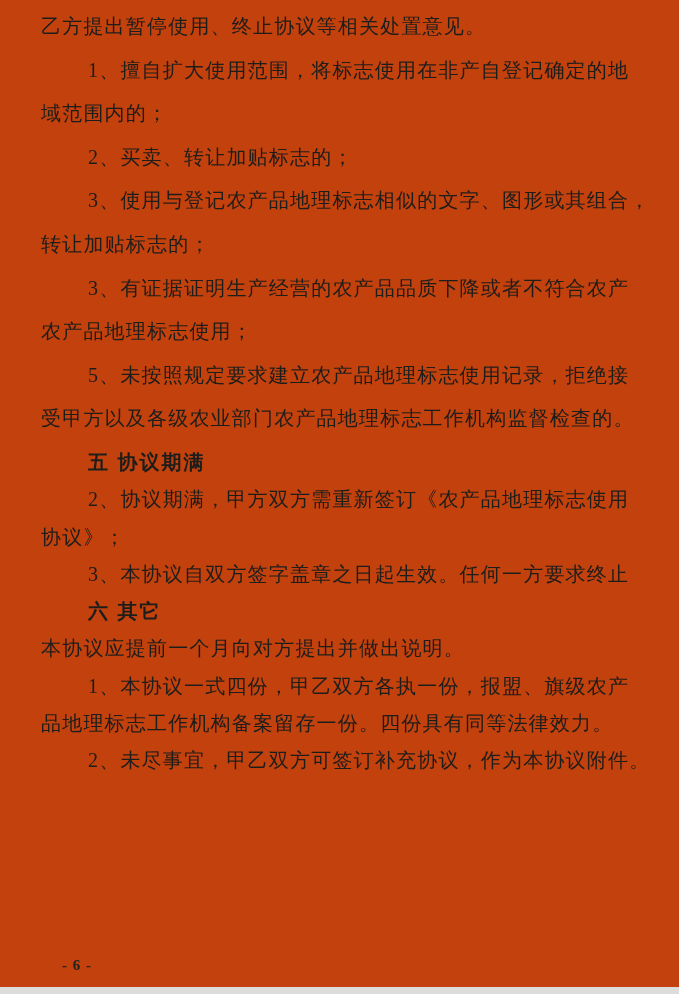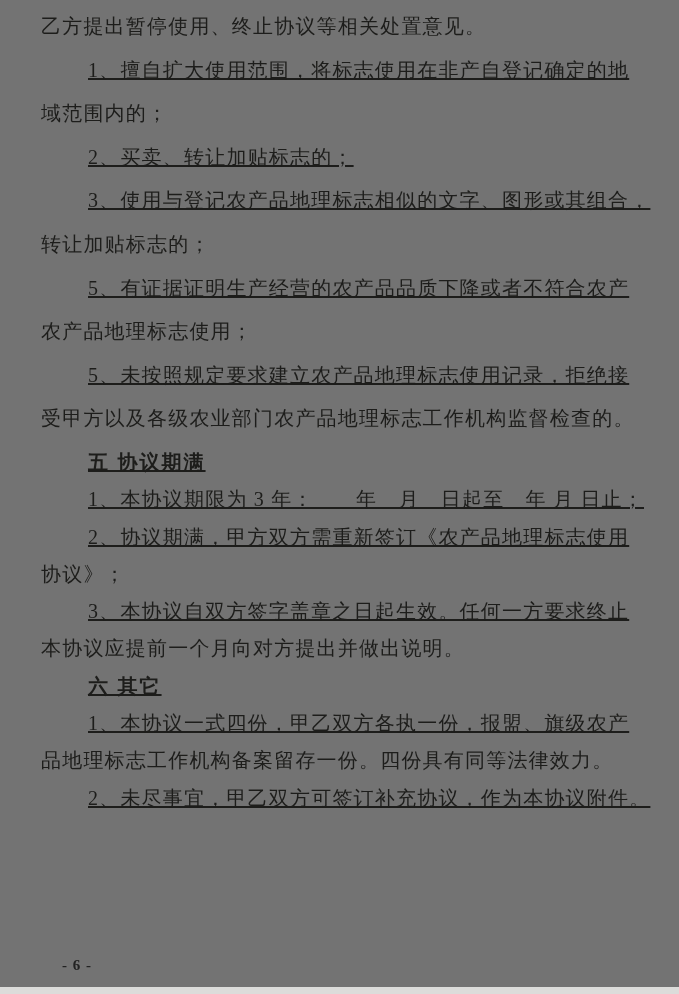--- a/index.html
+++ b/index.html
@@ -5,39 +5,39 @@
   html, body { margin: 0; padding: 0; }
   body {
     font-family: "Liberation Serif", "DejaVu Serif", serif;
     background: #888;
   }
   .page {
     position: relative;
     width: 679px;
     height: 994px;
     margin: 0 auto;
-    background: #737373;
+    background: #c2410c;
     overflow: hidden;
     color: #1d1d1b;
   }
   .content {
     position: absolute;
     top: 15px;
     left: 41px;
     width: 600px;
     font-size: 20px;
     letter-spacing: 1.2px;
   }
   .line {
     white-space: nowrap;
     line-height: 1.1;
   }
   .sec-a .line { height: 43.6px; }
   .sec-b .line { height: 37.3px; }
-  .line.indent { padding-left: 47px; text-decoration: underline; }
+  .line.indent { padding-left: 47px; }
   .line.heading {
     font-family: "Liberation Sans", "DejaVu Sans", sans-serif;
     font-weight: 700;
     letter-spacing: 2px;
   }
   .page-number {
     position: absolute;
     left: 62px;
     top: 957px;
     font-size: 15px;
@@ -59,33 +59,32 @@
 
 <div class="page">
   <div class="content">
     <div class="section sec-a">
         <div class="line">乙方提出暂停使用、终止协议等相关处置意见。</div>
         <div class="line indent">1、擅自扩大使用范围，将标志使用在非产自登记确定的地</div>
         <div class="line">域范围内的；</div>
         <div class="line indent">2、买卖、转让加贴标志的；</div>
         <div class="line indent">3、使用与登记农产品地理标志相似的文字、图形或其组合，</div>
         <div class="line">转让加贴标志的；</div>
-        <div class="line indent">5、有证据证明生产经营的农产品品质下降或者不符合农产</div>
+        <div class="line indent">3、有证据证明生产经营的农产品品质下降或者不符合农产</div>
         <div class="line">农产品地理标志使用；</div>
         <div class="line indent">5、未按照规定要求建立农产品地理标志使用记录，拒绝接</div>
         <div class="line">受甲方以及各级农业部门农产品地理标志工作机构监督检查的。</div>
       </div>
     <div class="section sec-b">
         <div class="line indent heading">五 协议期满</div>
-        <div class="line indent">1、本协议期限为 3 年：　　年　月　日起至　年 月 日止；</div>
         <div class="line indent">2、协议期满，甲方双方需重新签订《农产品地理标志使用</div>
         <div class="line">协议》；</div>
         <div class="line indent">3、本协议自双方签字盖章之日起生效。任何一方要求终止</div>
+        <div class="line indent heading">六 其它</div>
         <div class="line">本协议应提前一个月向对方提出并做出说明。</div>
-        <div class="line indent heading">六 其它</div>
         <div class="line indent">1、本协议一式四份，甲乙双方各执一份，报盟、旗级农产</div>
         <div class="line">品地理标志工作机构备案留存一份。四份具有同等法律效力。</div>
         <div class="line indent">2、未尽事宜，甲乙双方可签订补充协议，作为本协议附件。</div>
       </div>
   </div>
   <div class="page-number">- 6 -</div>
   <div class="bottom-shadow"></div>
 </div>
 
 </body></html>

